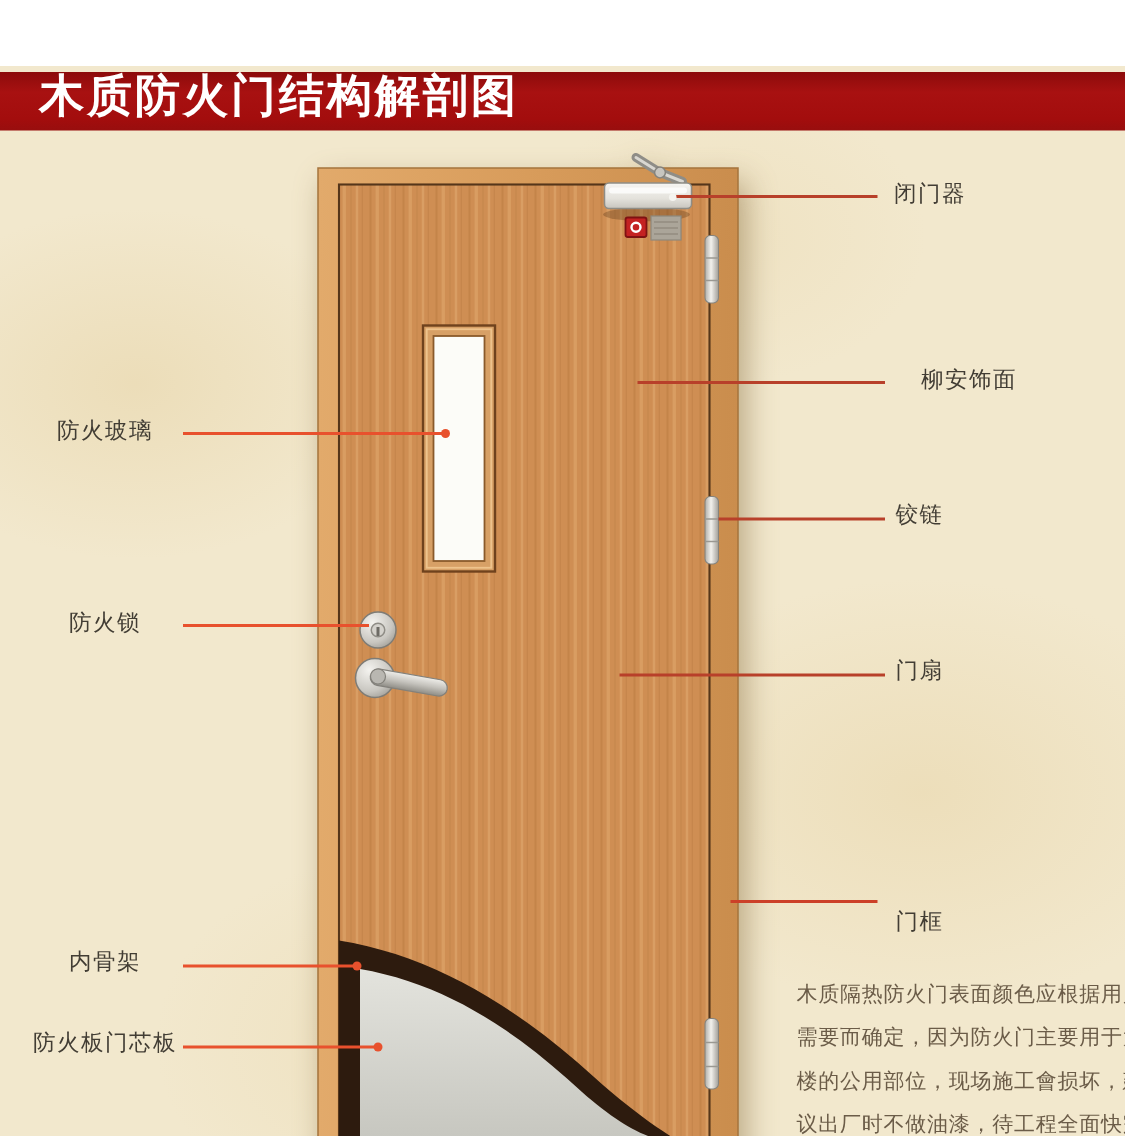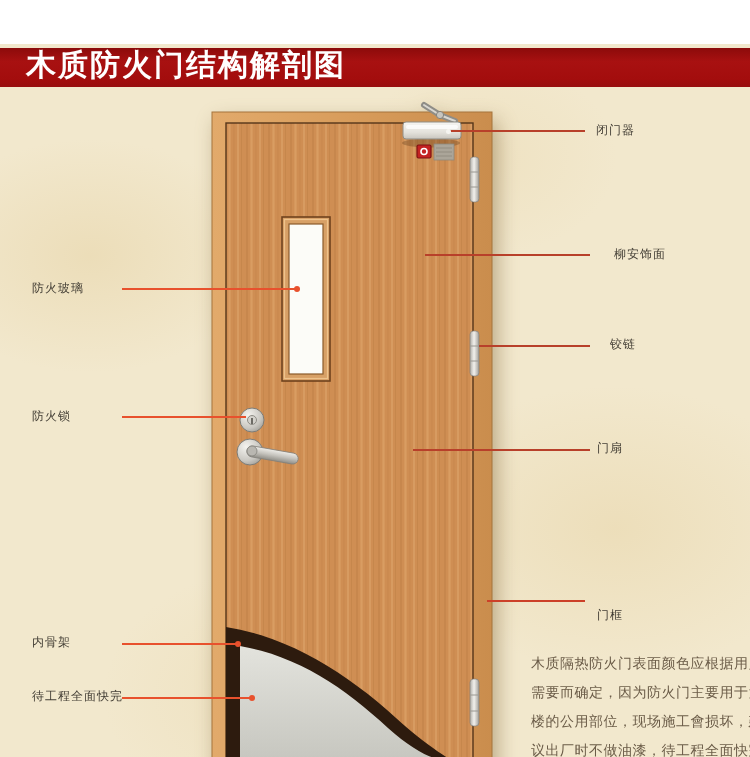--- a/index.html
+++ b/index.html
@@ -26,29 +26,29 @@
     letter-spacing:2px;
     box-sizing:border-box;
     white-space:nowrap;
   }
   .door-svg{
     position:absolute;left:200px;top:50px;width:310px;height:700px;
     filter:drop-shadow(5px 9px 10px rgba(120,90,45,0.45));
   }
   .lbl{
     position:absolute;
-    font-size:12px;
+    font-size:15px;
     color:#423d34;
     font-weight:500;
     letter-spacing:1px;
     line-height:16px;
     white-space:nowrap;
     z-index:7;
   }
-  .lbl.left{width:100px;left:32px;text-align:left;}
+  .lbl.left{width:100px;left:20px;text-align:center;}
   .line{position:absolute;height:2px;z-index:5;}
   .line.right{background:#b8402a;}
   .line.left{background:#e8512d;}
   .dot{position:absolute;width:6px;height:6px;border-radius:50%;z-index:6;}
   .dot.red{background:#e8512d;}
   .dot.white{background:#f5f4f0;width:5px;height:5px;}
   .para{
     position:absolute;left:531px;top:606px;width:200px;
     font-size:14px;line-height:29px;color:#6b5c48;
     letter-spacing:0.5px;z-index:7;
@@ -176,28 +176,28 @@
   <div class="line left" style="left:122px;top:244px;width:175px;"></div>
   <div class="line left" style="left:122px;top:372px;width:124px;"></div>
   <div class="line left" style="left:122px;top:599px;width:116px;"></div>
   <div class="line left" style="left:122px;top:653px;width:130px;"></div>
   <div class="dot red" style="left:294px;top:242px;"></div>
   <div class="dot red" style="left:235px;top:597px;"></div>
   <div class="dot red" style="left:249px;top:651px;"></div>
 
   <div class="lbl" style="left:596px;top:79px;">闭门器</div>
   <div class="lbl" style="left:614px;top:203px;">柳安饰面</div>
-  <div class="lbl" style="left:610px;top:293px;">铰链</div>
+  <div class="lbl" style="left:597px;top:293px;">铰链</div>
   <div class="lbl" style="left:597px;top:397px;">门扇</div>
   <div class="lbl" style="left:597px;top:564px;">门框</div>
 
   <div class="lbl left" style="top:237px;">防火玻璃</div>
   <div class="lbl left" style="top:365px;">防火锁</div>
   <div class="lbl left" style="top:591px;">内骨架</div>
-  <div class="lbl left" style="top:645px;">待工程全面快完</div>
+  <div class="lbl left" style="top:645px;">防火板门芯板</div>
 
   <div class="para">
     <div>木质隔热防火门表面颜色应根据用户</div>
     <div>需要而确定，因为防火门主要用于大</div>
     <div>楼的公用部位，现场施工會损坏，建</div>
     <div>议出厂时不做油漆，待工程全面快完</div>
     <div>工时，在现场做油漆。达到更科学化</div>
     <div>更人性化的服务。</div>
   </div>
 

